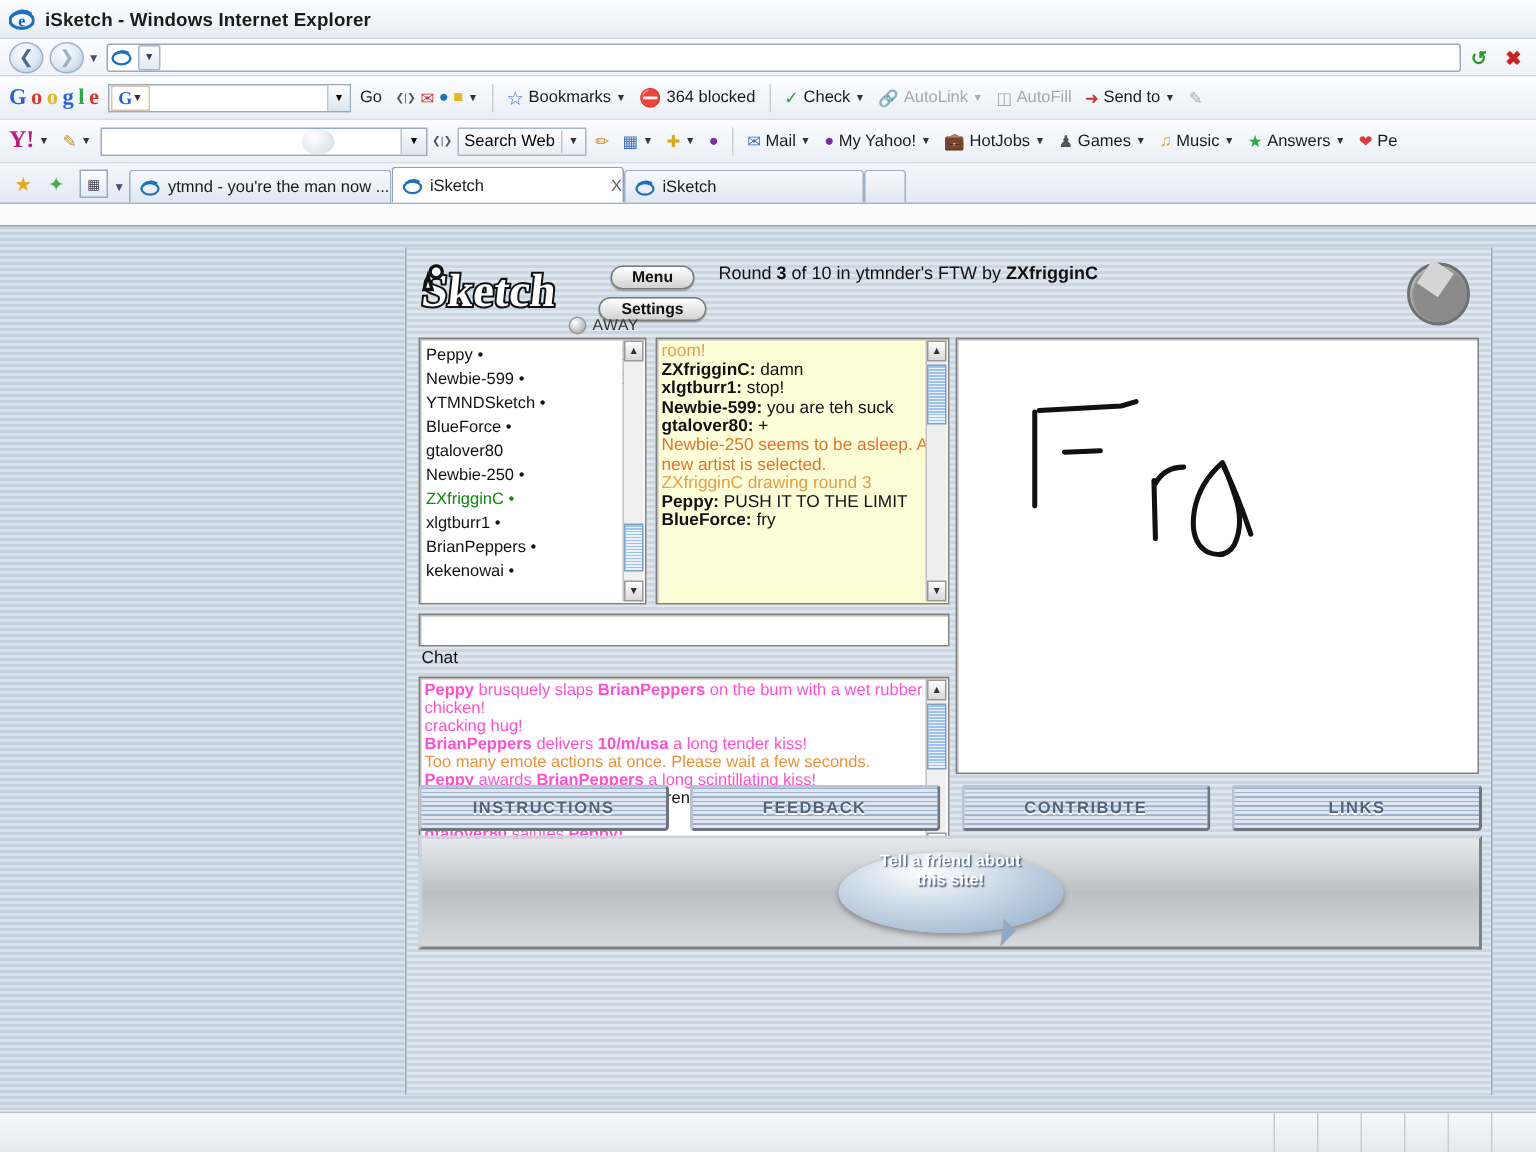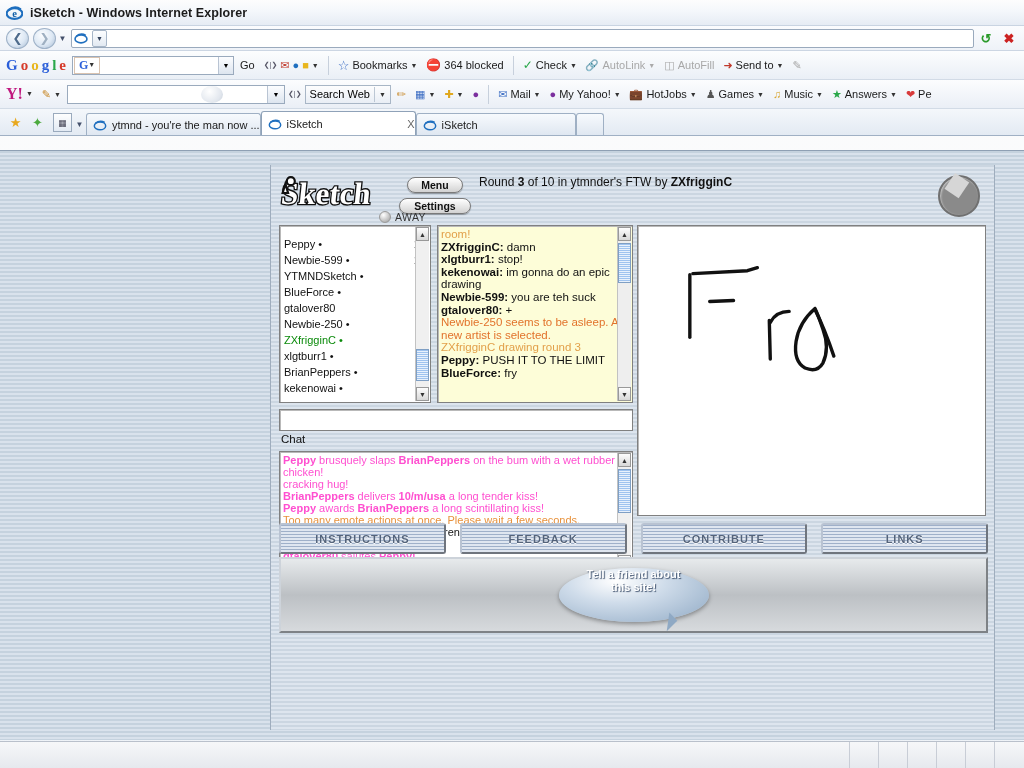--- a/index.html
+++ b/index.html
@@ -133,21 +133,21 @@
   .panel{position:absolute;background:#fff;border:1px solid #808080;
     box-shadow: inset 1px 1px 0 #b9b9b9;}
   #userlist{left:8px;top:60px;width:152px;height:178px;}
   #gamechat{left:166px;top:60px;width:196px;height:178px;background:#fdfdd8;}
   #canvaspanel{left:366px;top:60px;width:349px;height:291px;background:#fff;}
   #chatinput{left:8px;top:244px;width:354px;height:22px;background:#fff;}
   #chatlog{left:8px;top:286px;width:354px;height:120px;background:#fff;}
   .chatlabel{position:absolute;left:10px;top:268px;font-size:11.5px;color:#111;}
 
   .listbox{position:absolute;left:0;top:0;right:0;bottom:0;overflow:hidden;}
-  .ul-rows{padding:10px 0 0 2px;}
+  .ul-rows{padding:3px 0 0 2px;}
   .ul-row{display:flex;align-items:center;height:16px;padding:0 4px 0 2px;font-size:11px;color:#111;}
   .ul-row .nm{flex:1;white-space:nowrap;overflow:hidden;}
   .ul-row .sc{width:22px;text-align:right;}
   .ul-row.me .nm{color:#0a8a0a;}
   .dot{font-size:11px;}
 
   .gc-lines{padding:2px 4px 0 3px;font-size:11.5px;line-height:12.6px;color:#111;}
   .gc-lines .ln{margin:0 0 0 0;}
   .gc-lines b{font-weight:bold;}
   .sys-red{color:#e2732c;}
@@ -480,21 +480,20 @@
           <div class="arr bot">▼</div>
         </div>
       </div>
 
       <div class="panel" id="gamechat">
         <div class="listbox">
           <div class="gc-lines" id="gc-lines">
               <div class="ln sys-orange">room!</div>
               <div class="ln"><b>ZXfrigginC:</b> <span>damn</span></div>
               <div class="ln"><b>xlgtburr1:</b> <span>stop!</span></div>
-              <div class="ln"><b>kekenowai:</b> <span>im gonna do an epic drawing</span></div>
               <div class="ln"><b>Newbie-599:</b> <span>you are teh suck</span></div>
               <div class="ln"><b>gtalover80:</b> <span>+</span></div>
               <div class="ln sys-red">Newbie-250 seems to be asleep. A new artist is selected.</div>
               <div class="ln sys-orange">ZXfrigginC drawing round 3</div>
               <div class="ln"><b>Peppy:</b> <span>PUSH IT TO THE LIMIT</span></div>
               <div class="ln"><b>BlueForce:</b> <span>fry</span></div>
             </div>
         </div>
         <div class="vsb" style="background:#eee;">
           <div class="arr">▲</div>
@@ -522,22 +521,22 @@
       </div>
 
       <div class="chatlabel">Chat</div>
 
       <div class="panel" id="chatlog">
         <div class="listbox">
           <div class="cl-lines" id="cl-lines">
               <div class="ln"><span class="pinkb">Peppy</span><span class="pink"> brusquely slaps </span><span class="pinkb">BrianPeppers</span><span class="pink"> on the bum with a wet rubber chicken!</span></div>
               <div class="ln pink">cracking hug!</div>
               <div class="ln"><span class="pinkb">BrianPeppers</span><span class="pink"> delivers </span><span class="pinkb">10/m/usa</span><span class="pink"> a long tender kiss!</span></div>
+              <div class="ln orange">Too many emote actions at once. Please wait a few seconds.</div>
               <div class="ln"><span class="pinkb">Peppy</span><span class="pink"> awards </span><span class="pinkb">BrianPeppers</span><span class="pink"> a long scintillating kiss!</span></div>
-              <div class="ln orange">Too many emote actions at once. Please wait a few seconds.</div>
               <div class="ln black">* tealclock say's saftey is not gaurenteed</div>
               <div class="ln"><span class="pinkb">gtalover80</span><span class="pink"> high fives </span><span class="pinkb">Peppy!</span><span class="pink"></span></div>
               <div class="ln"><span class="pinkb">gtalover80</span><span class="pink"> salutes </span><span class="pinkb">Peppy!</span><span class="pink"></span></div>
             </div>
         </div>
         <div class="vsb">
           <div class="arr">▲</div>
           <div class="thumb" style="top:16px;height:44px;"></div>
           <div class="arr bot">▼</div>
         </div>

